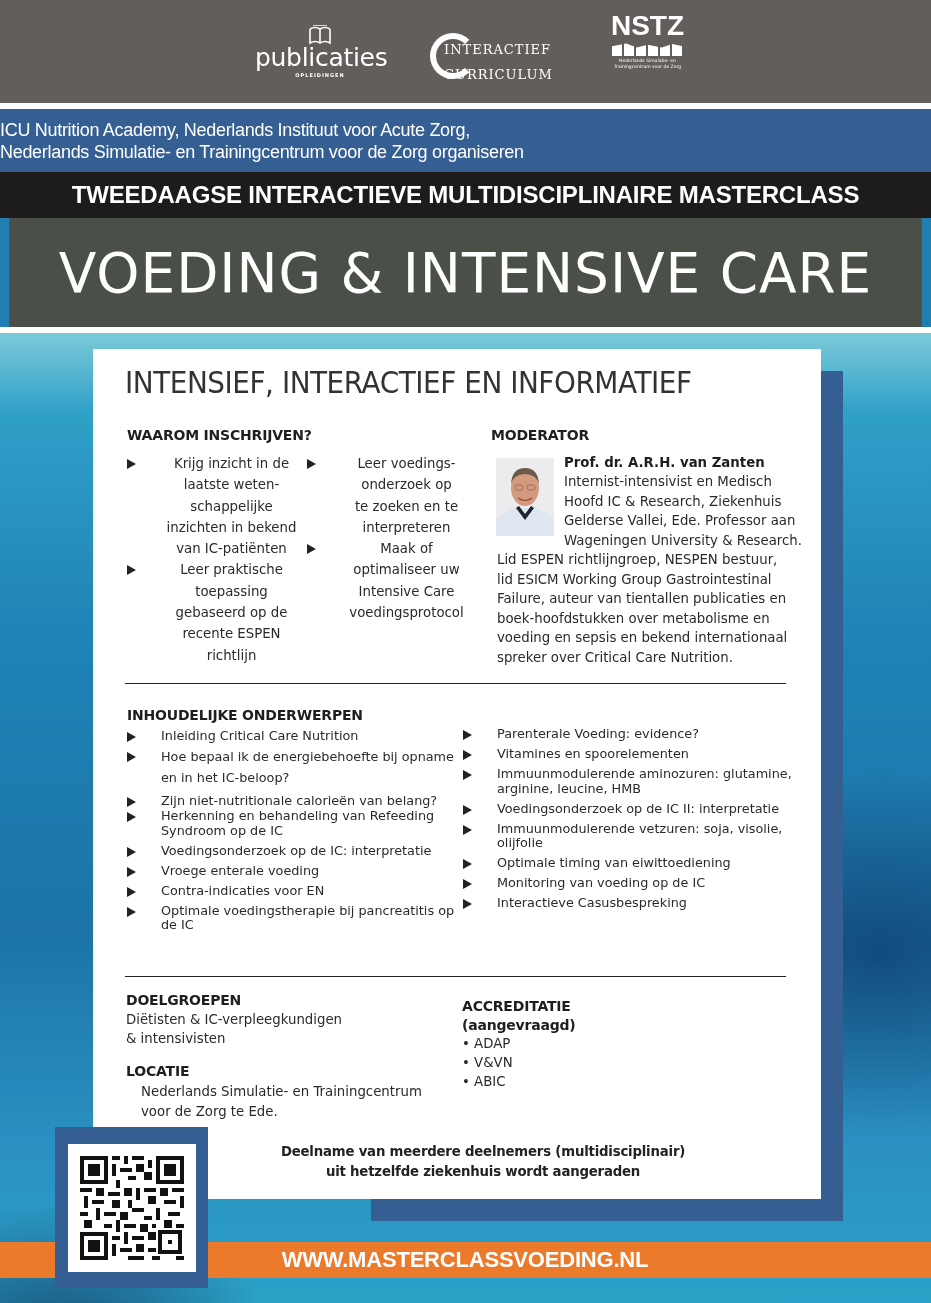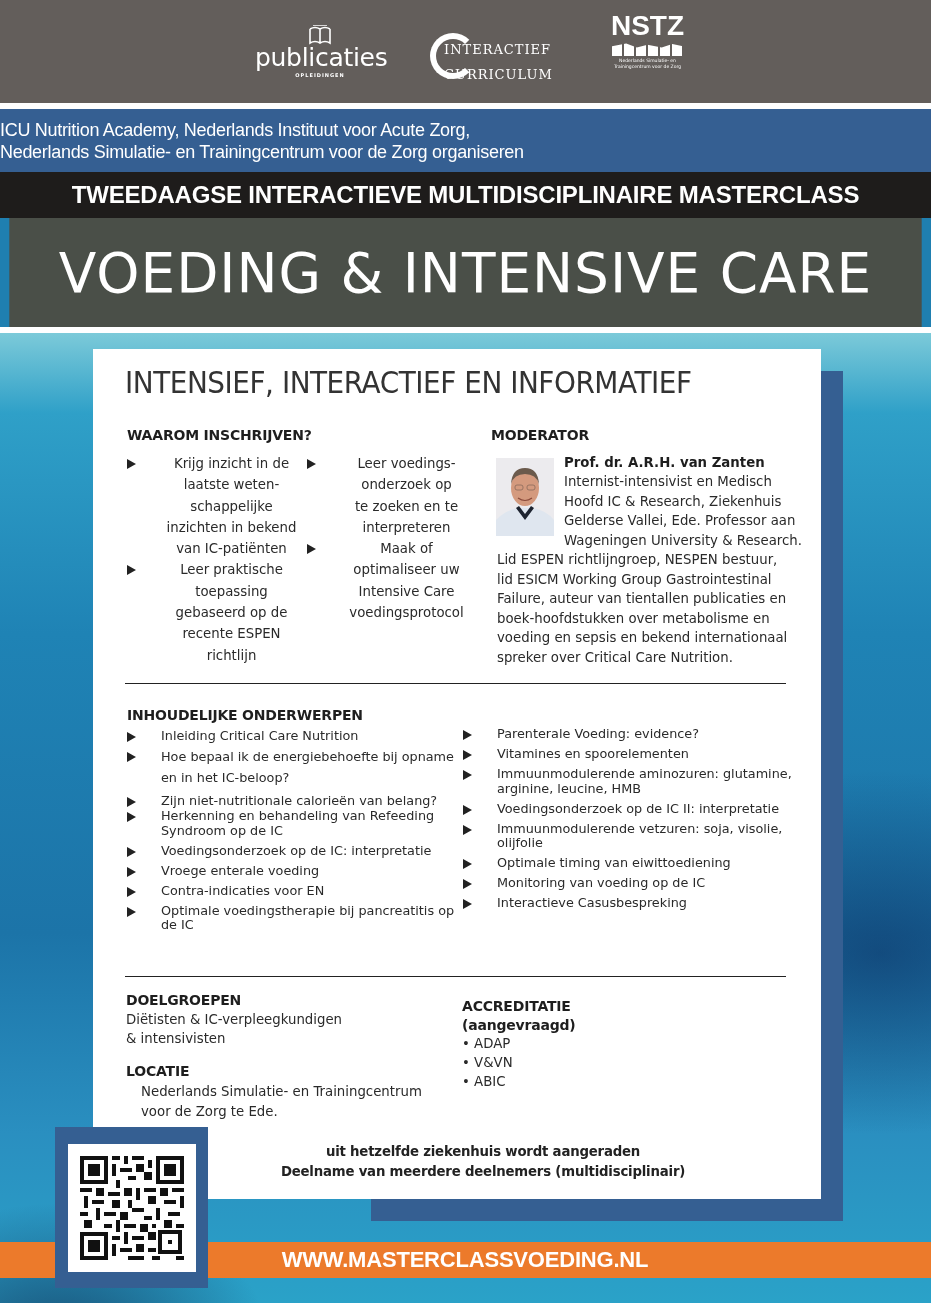--- a/index.html
+++ b/index.html
@@ -228,22 +228,22 @@
   <div>ACCREDITATIE</div>
   <div>(aangevraagd)</div>
 </div>
 <div class="acc-list txt">
   <div>• ADAP</div>
   <div>• V&amp;VN</div>
   <div>• ABIC</div>
 </div>
 
 <div class="note">
+  <div>Deelname van meerdere deelnemers (multidisciplinair)</div>
   <div>uit hetzelfde ziekenhuis wordt aangeraden</div>
-  <div>Deelname van meerdere deelnemers (multidisciplinair)</div>
 </div>
 
 <div class="orange"></div>
 <div class="url">WWW.MASTERCLASSVOEDING.NL</div>
 
 <div class="qr-frame"></div>
 <div class="qr-inner"></div>
 <svg class="qr-svg" viewBox="0 0 26 26" shape-rendering="crispEdges">
   <g fill="#111">
     <path d="M0 0h7v7h-7z M1 1v5h5v-5z" fill-rule="evenodd"></path>

